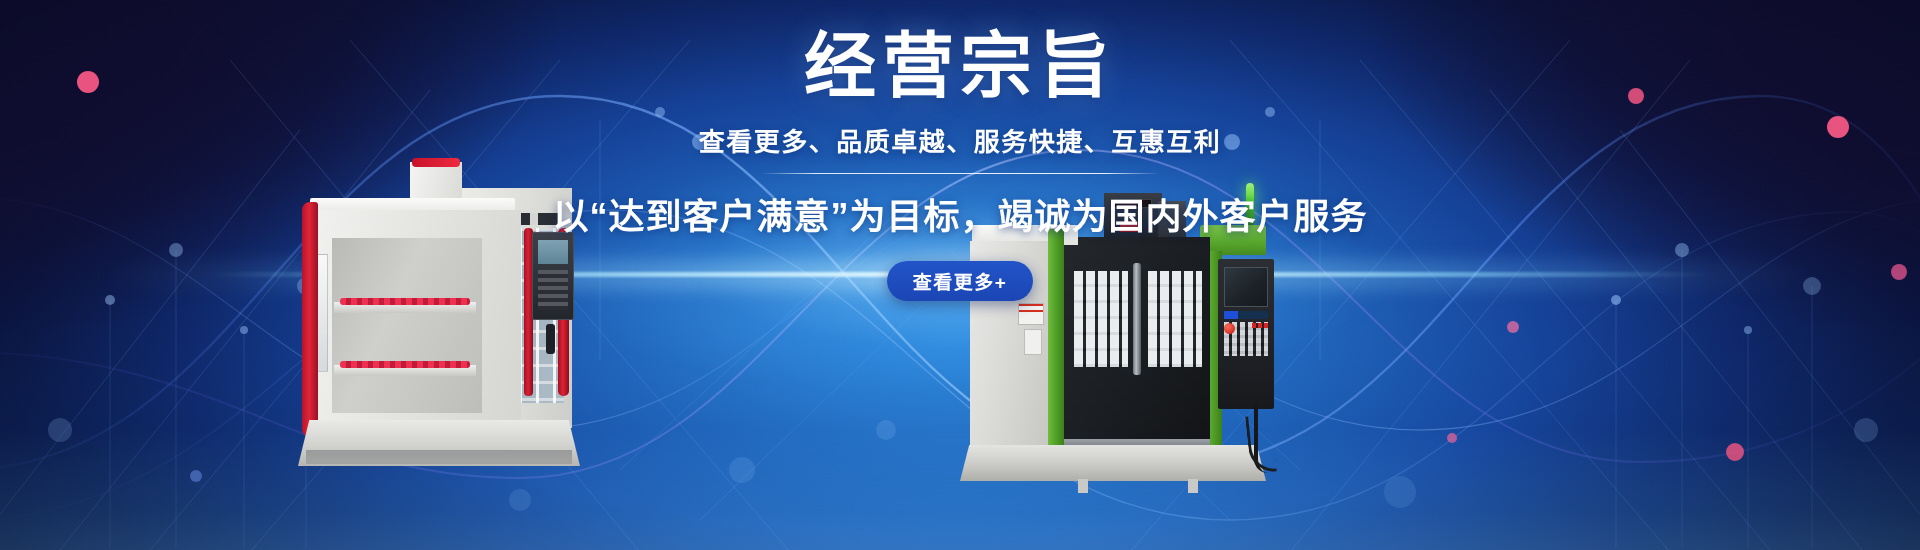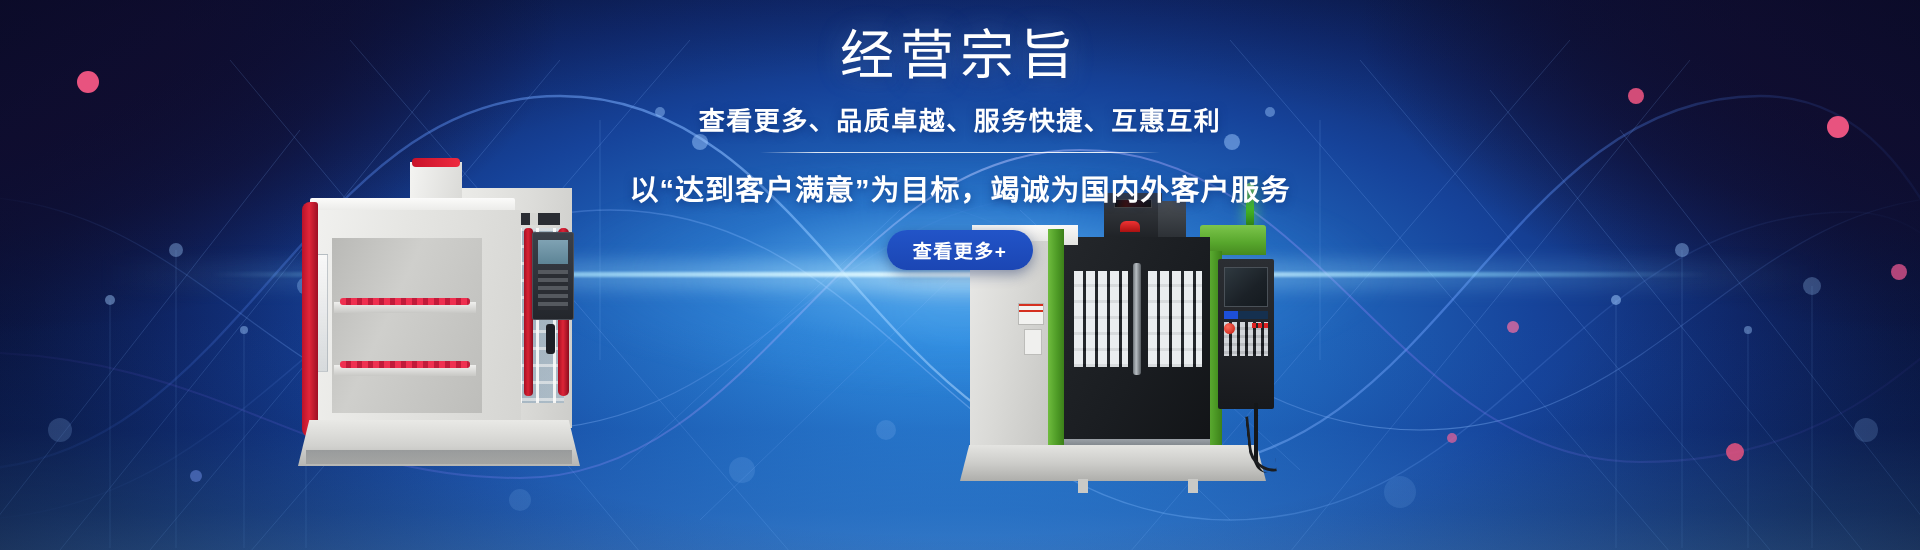--- a/index.html
+++ b/index.html
@@ -197,39 +197,39 @@
   .mr-foot{position:absolute;left:126px;top:316px;width:10px;height:14px;background:#c9c9c6;}
   .mr-foot2{position:absolute;left:236px;top:316px;width:10px;height:14px;background:#c9c9c6;}
 
   
   .content{
     position:absolute;left:0;top:0;width:1920px;height:550px;
     display:flex;flex-direction:column;align-items:center;
     padding-top:24px;
   }
   .title{
-    font-size:54px;font-weight:400;color:#ffffff;
+    font-size:72px;font-weight:700;color:#ffffff;
     letter-spacing:6px;line-height:1.18;
     text-shadow:0 2px 12px rgba(10,40,110,.55),0 0 26px rgba(150,205,255,.35);
     margin:0;
   }
   .subtitle{
     margin-top:12px;
     font-size:26px;font-weight:700;color:#ffffff;
     letter-spacing:1.5px;
     text-shadow:0 2px 9px rgba(8,40,110,.6);
   }
   .rule{
     margin-top:15px;
     width:400px;height:1px;
     background:linear-gradient(to right,rgba(255,255,255,0),rgba(255,255,255,.85) 14%,rgba(255,255,255,.9) 86%,rgba(255,255,255,0));
   }
   .tagline{
     margin-top:13px;
-    font-size:29px;font-weight:700;color:#ffffff;
+    font-size:36px;font-weight:700;color:#ffffff;
     letter-spacing:1px;
     text-shadow:0 2px 9px rgba(8,40,110,.6);
   }
   .cta{
     margin-top:22px;
     display:inline-flex;align-items:center;justify-content:center;
     min-width:146px;height:40px;padding:8px 26px;
     border:none;border-radius:22px;
     background:linear-gradient(to bottom,#2254c8,#1b46b4);
     color:#ffffff;font-size:19px;font-weight:700;letter-spacing:1.5px;

